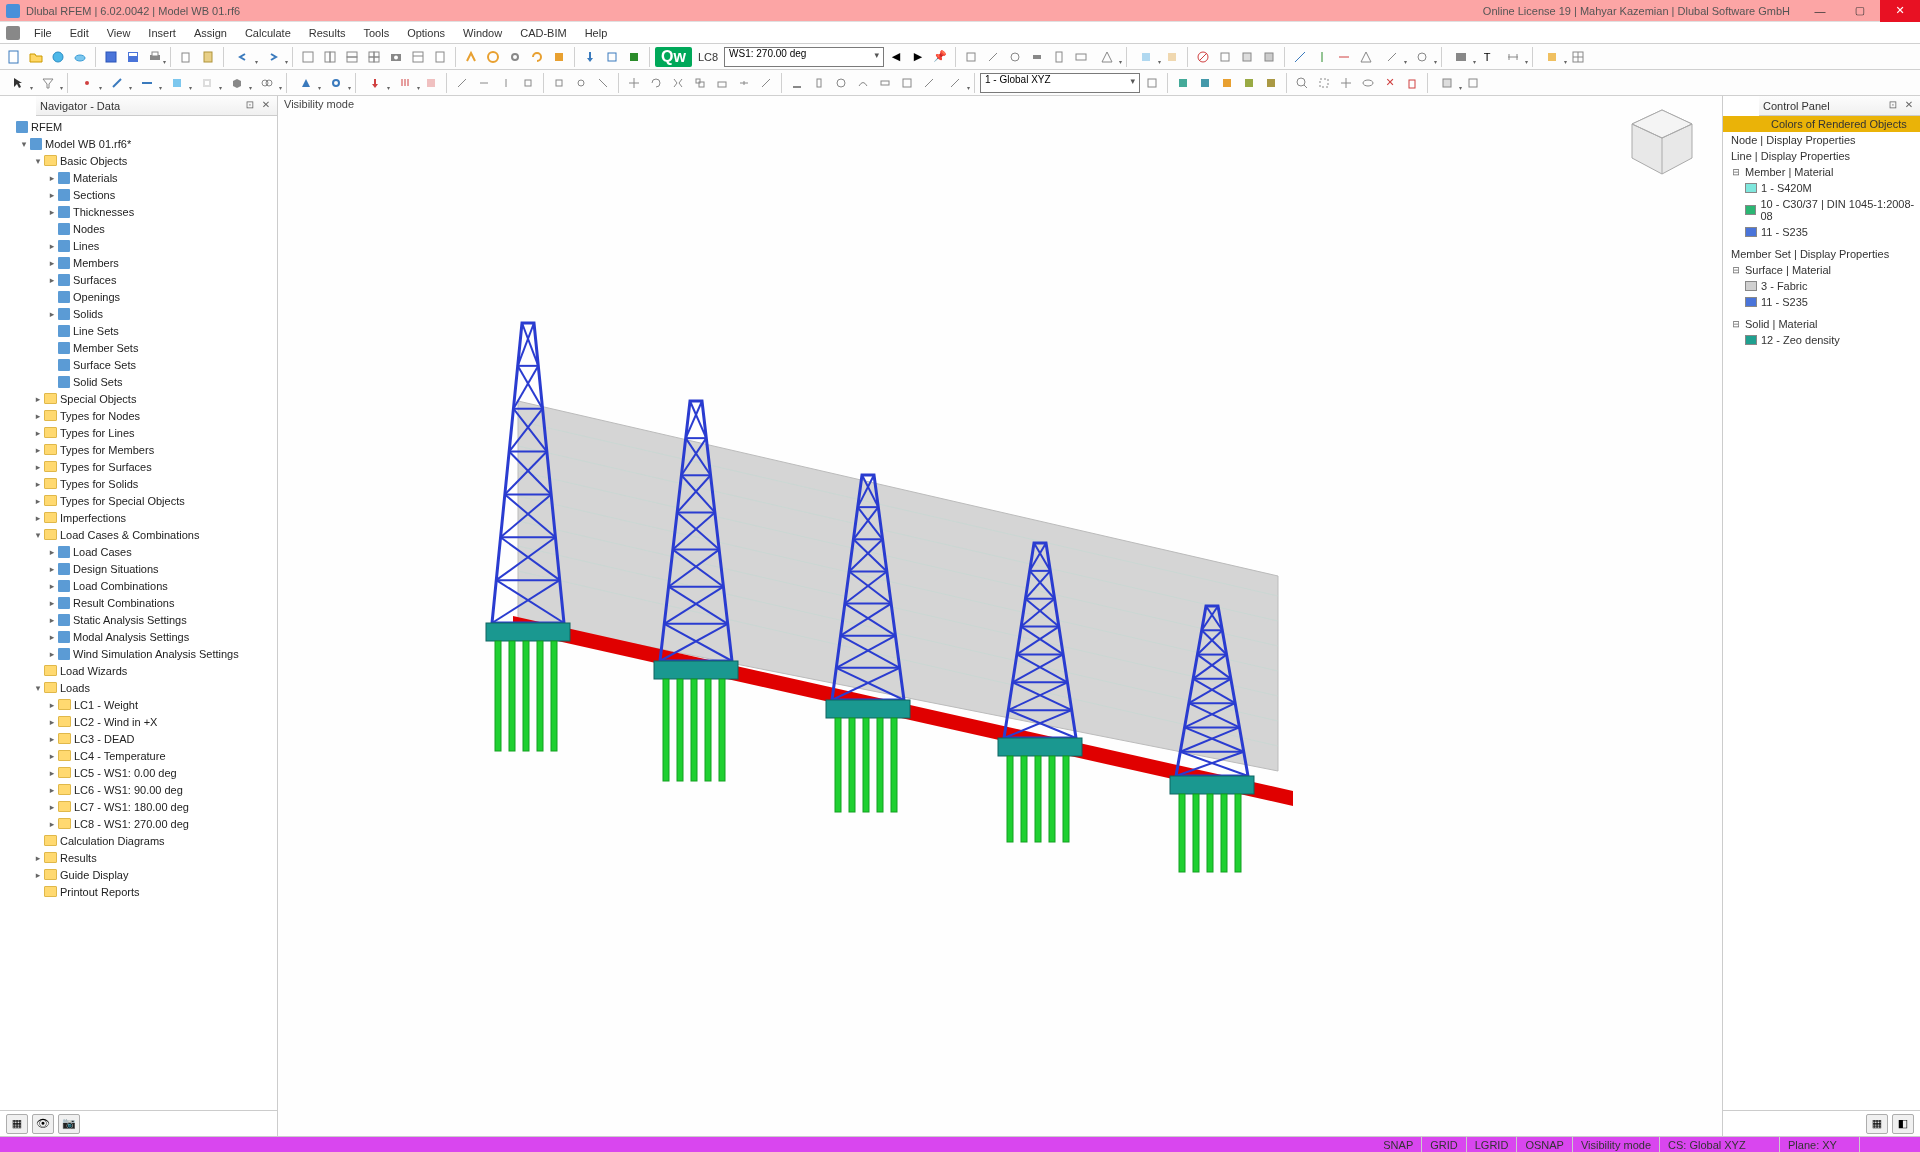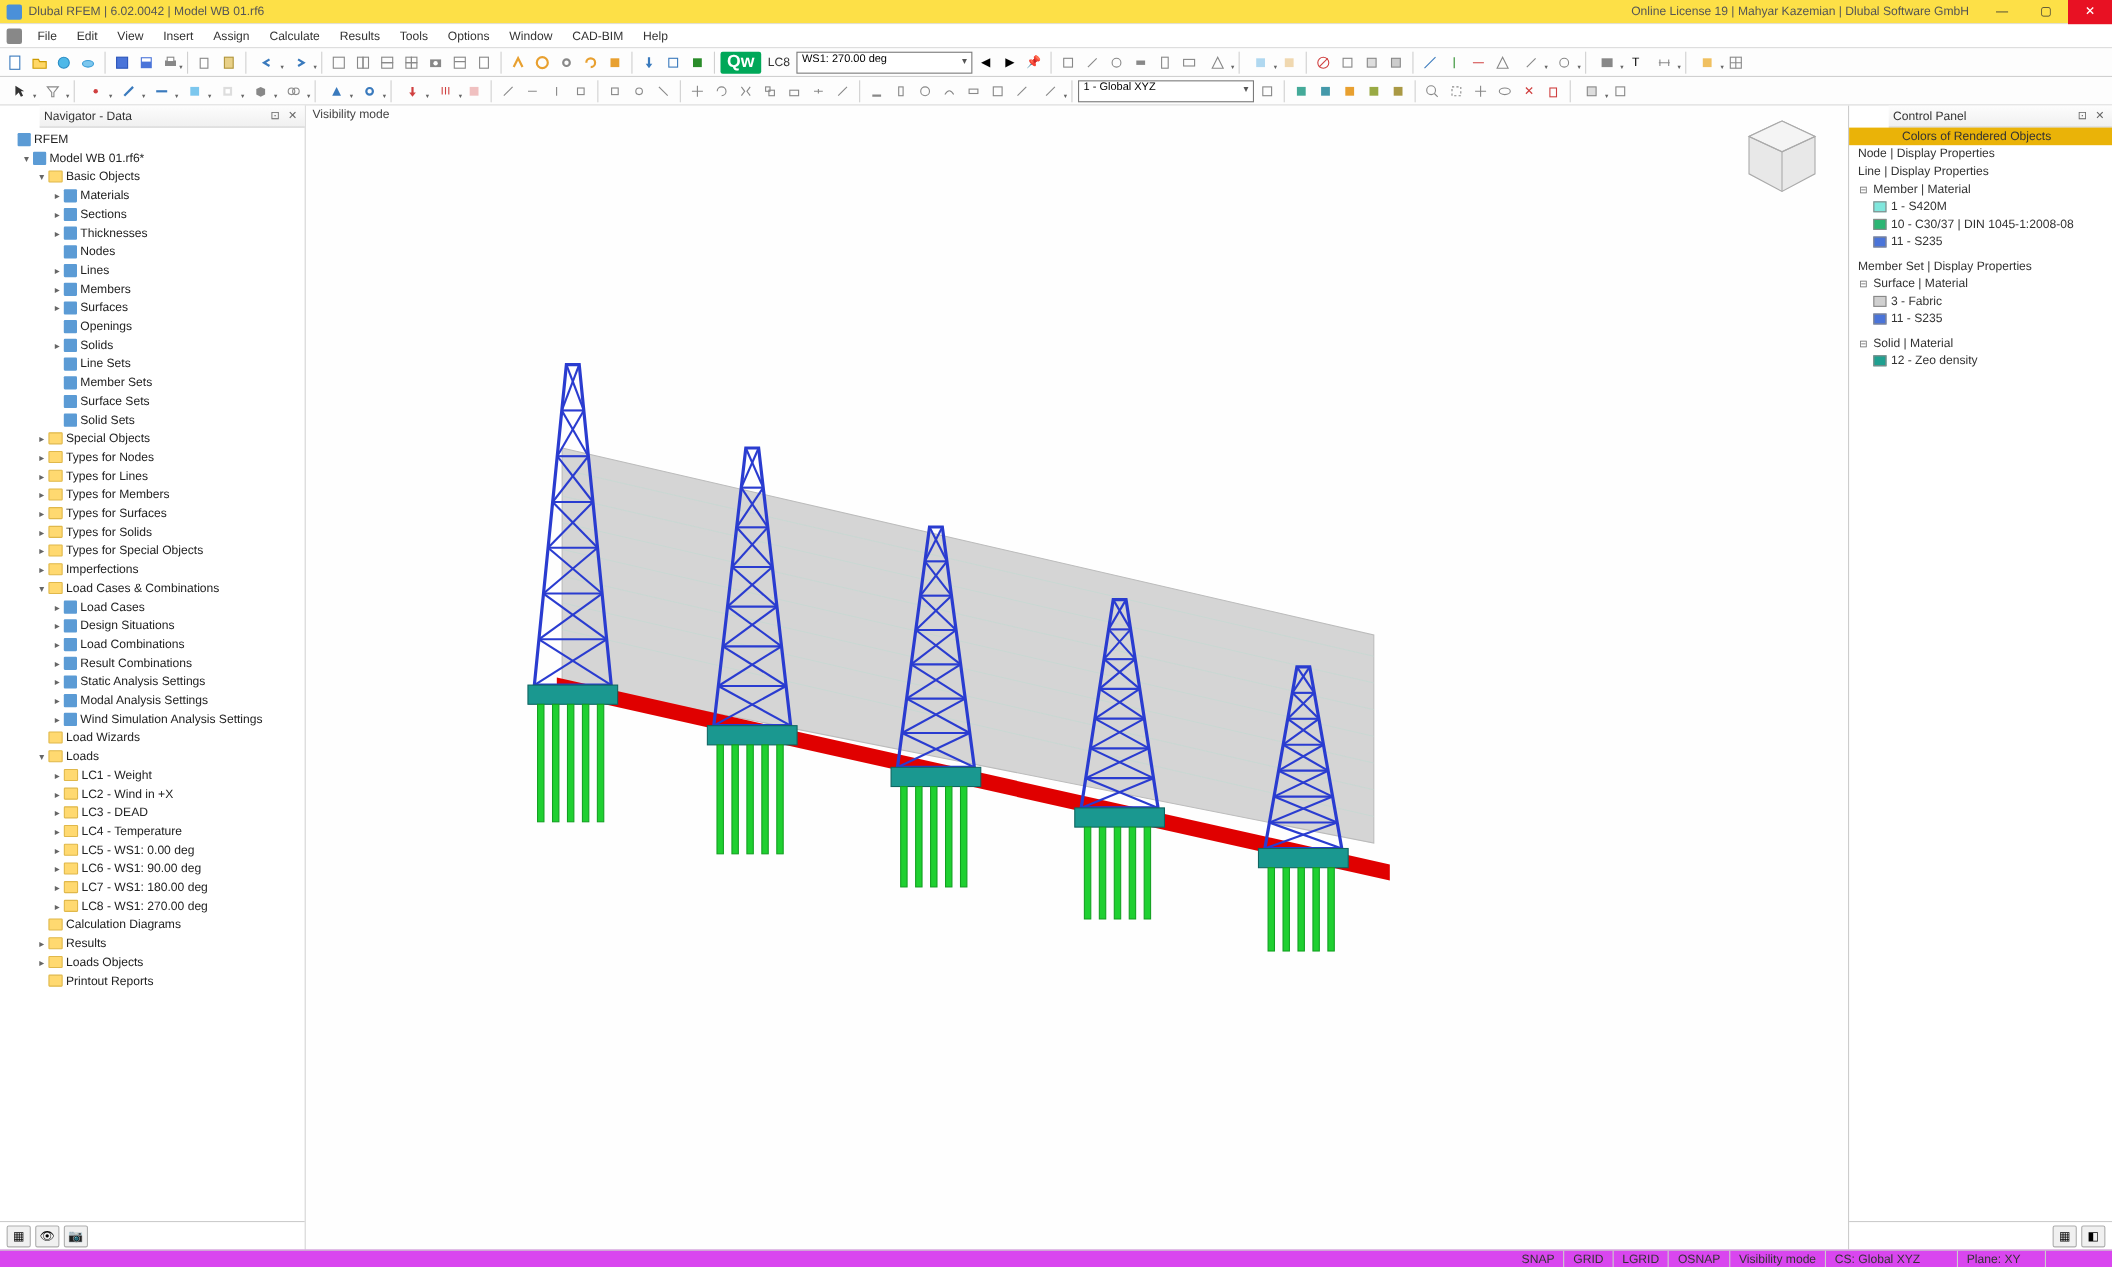--- a/index.html
+++ b/index.html
@@ -1,19 +1,19 @@
 <!DOCTYPE html>
 <html><head>
 <meta charset="utf-8">
 <style>
 * { margin:0; padding:0; box-sizing:border-box; font-family:"Segoe UI",Tahoma,sans-serif; font-size:11px; }
 body { background:#fff; width:1920px; height:1152px; overflow:hidden; position:relative; }
 
 
-.titlebar { height:22px; background:#fde047; display:flex; align-items:center; padding-left:6px; border-bottom:1px solid #e0e0e0; }
+.titlebar { height:22px; background:#fca5a5; display:flex; align-items:center; padding-left:6px; border-bottom:1px solid #e0e0e0; }
 .titlebar .appicon { width:14px; height:14px; background:#4a90d9; border-radius:2px; margin-right:6px; }
 .titlebar .title { color:#555; flex:0 0 auto; }
 .titlebar .spacer { flex:1; }
 .titlebar .license { color:#555; margin-right:10px; }
 .titlebar .winbtns { display:flex; }
 .titlebar .winbtn { width:40px; height:22px; display:flex; align-items:center; justify-content:center; color:#333; }
 .titlebar .winbtn.close { background:#e81123; color:#fff; }
 
 
 .menubar { height:22px; background:#fff; display:flex; align-items:center; padding-left:6px; gap:2px; border-bottom:1px solid #d0d0d0;}
@@ -53,21 +53,21 @@
 .navfoot { height:26px; border-top:1px solid #ccc; display:flex; align-items:center; gap:4px; padding:0 6px;}
 .navfbtn { width:22px; height:20px; border:1px solid #adadad; background:#f0f0f0; border-radius:2px; cursor:pointer; display:flex; align-items:center; justify-content:center;}
 
 
 .viewport { flex:1; position:relative; background:#fefefe; display:flex; flex-direction:column;}
 .viewlabel { position:absolute; top:2px; left:6px; font-size:11px; color:#444; z-index:5;}
 .canvas { flex:1; position:relative; overflow:hidden;}
 .navcube { position:absolute; top:6px; right:20px; width:80px; height:80px; z-index:5;}
 
 
-.controlpanel { width:240px; border-left:1px solid #ccc; background:#fff; display:flex; flex-direction:column;}
+.controlpanel { width:198px; border-left:1px solid #ccc; background:#fff; display:flex; flex-direction:column;}
 .cpitem { padding:2px 4px 2px 8px; font-size:11px; color:#333; display:flex; align-items:center; gap:4px;}
 .cpitem.header { background:#eab308; font-weight:normal;padding-left:48px;}
 .cpitem .sw { width:12px; height:10px; border:1px solid #888; display:inline-block;}
 .cpexpand { width:10px; font-size:9px; color:#666; display:inline-block; text-align:center;}
 .cpfoot { margin-top:auto; height:26px; border-top:1px solid #ccc; display:flex; align-items:center; justify-content:flex-end; gap:4px; padding:0 6px;}
 
 
 .statusbar { position:absolute; bottom:0; left:0; right:0; height:16px; background:#d946ef; border-top:1px solid #ccc; display:flex; align-items:center; font-size:11px; color:#333;}
 .statusbar .sseg { padding:0 8px; border-right:1px solid #ccc; height:100%; display:flex; align-items:center;}
 .statusbar .spacer { flex:1; }
@@ -950,21 +950,21 @@
         <div class="treenode">
           <span class="tindent" style="width:28px"></span>
           <span class="texpand">▸</span>
           <span class="ticon folder"></span>
           <span class="tlabel2">Results</span>
         </div>
         <div class="treenode">
           <span class="tindent" style="width:28px"></span>
           <span class="texpand">▸</span>
           <span class="ticon folder"></span>
-          <span class="tlabel2">Loads Objects</span>
+          <span class="tlabel2">Guide Display</span>
         </div>
         <div class="treenode">
           <span class="tindent" style="width:28px"></span>
           <span class="texpand"></span>
           <span class="ticon folder"></span>
           <span class="tlabel2">Printout Reports</span>
         </div>
       </div>
     <div class="navfoot">
       <div class="navfbtn">▦</div>

